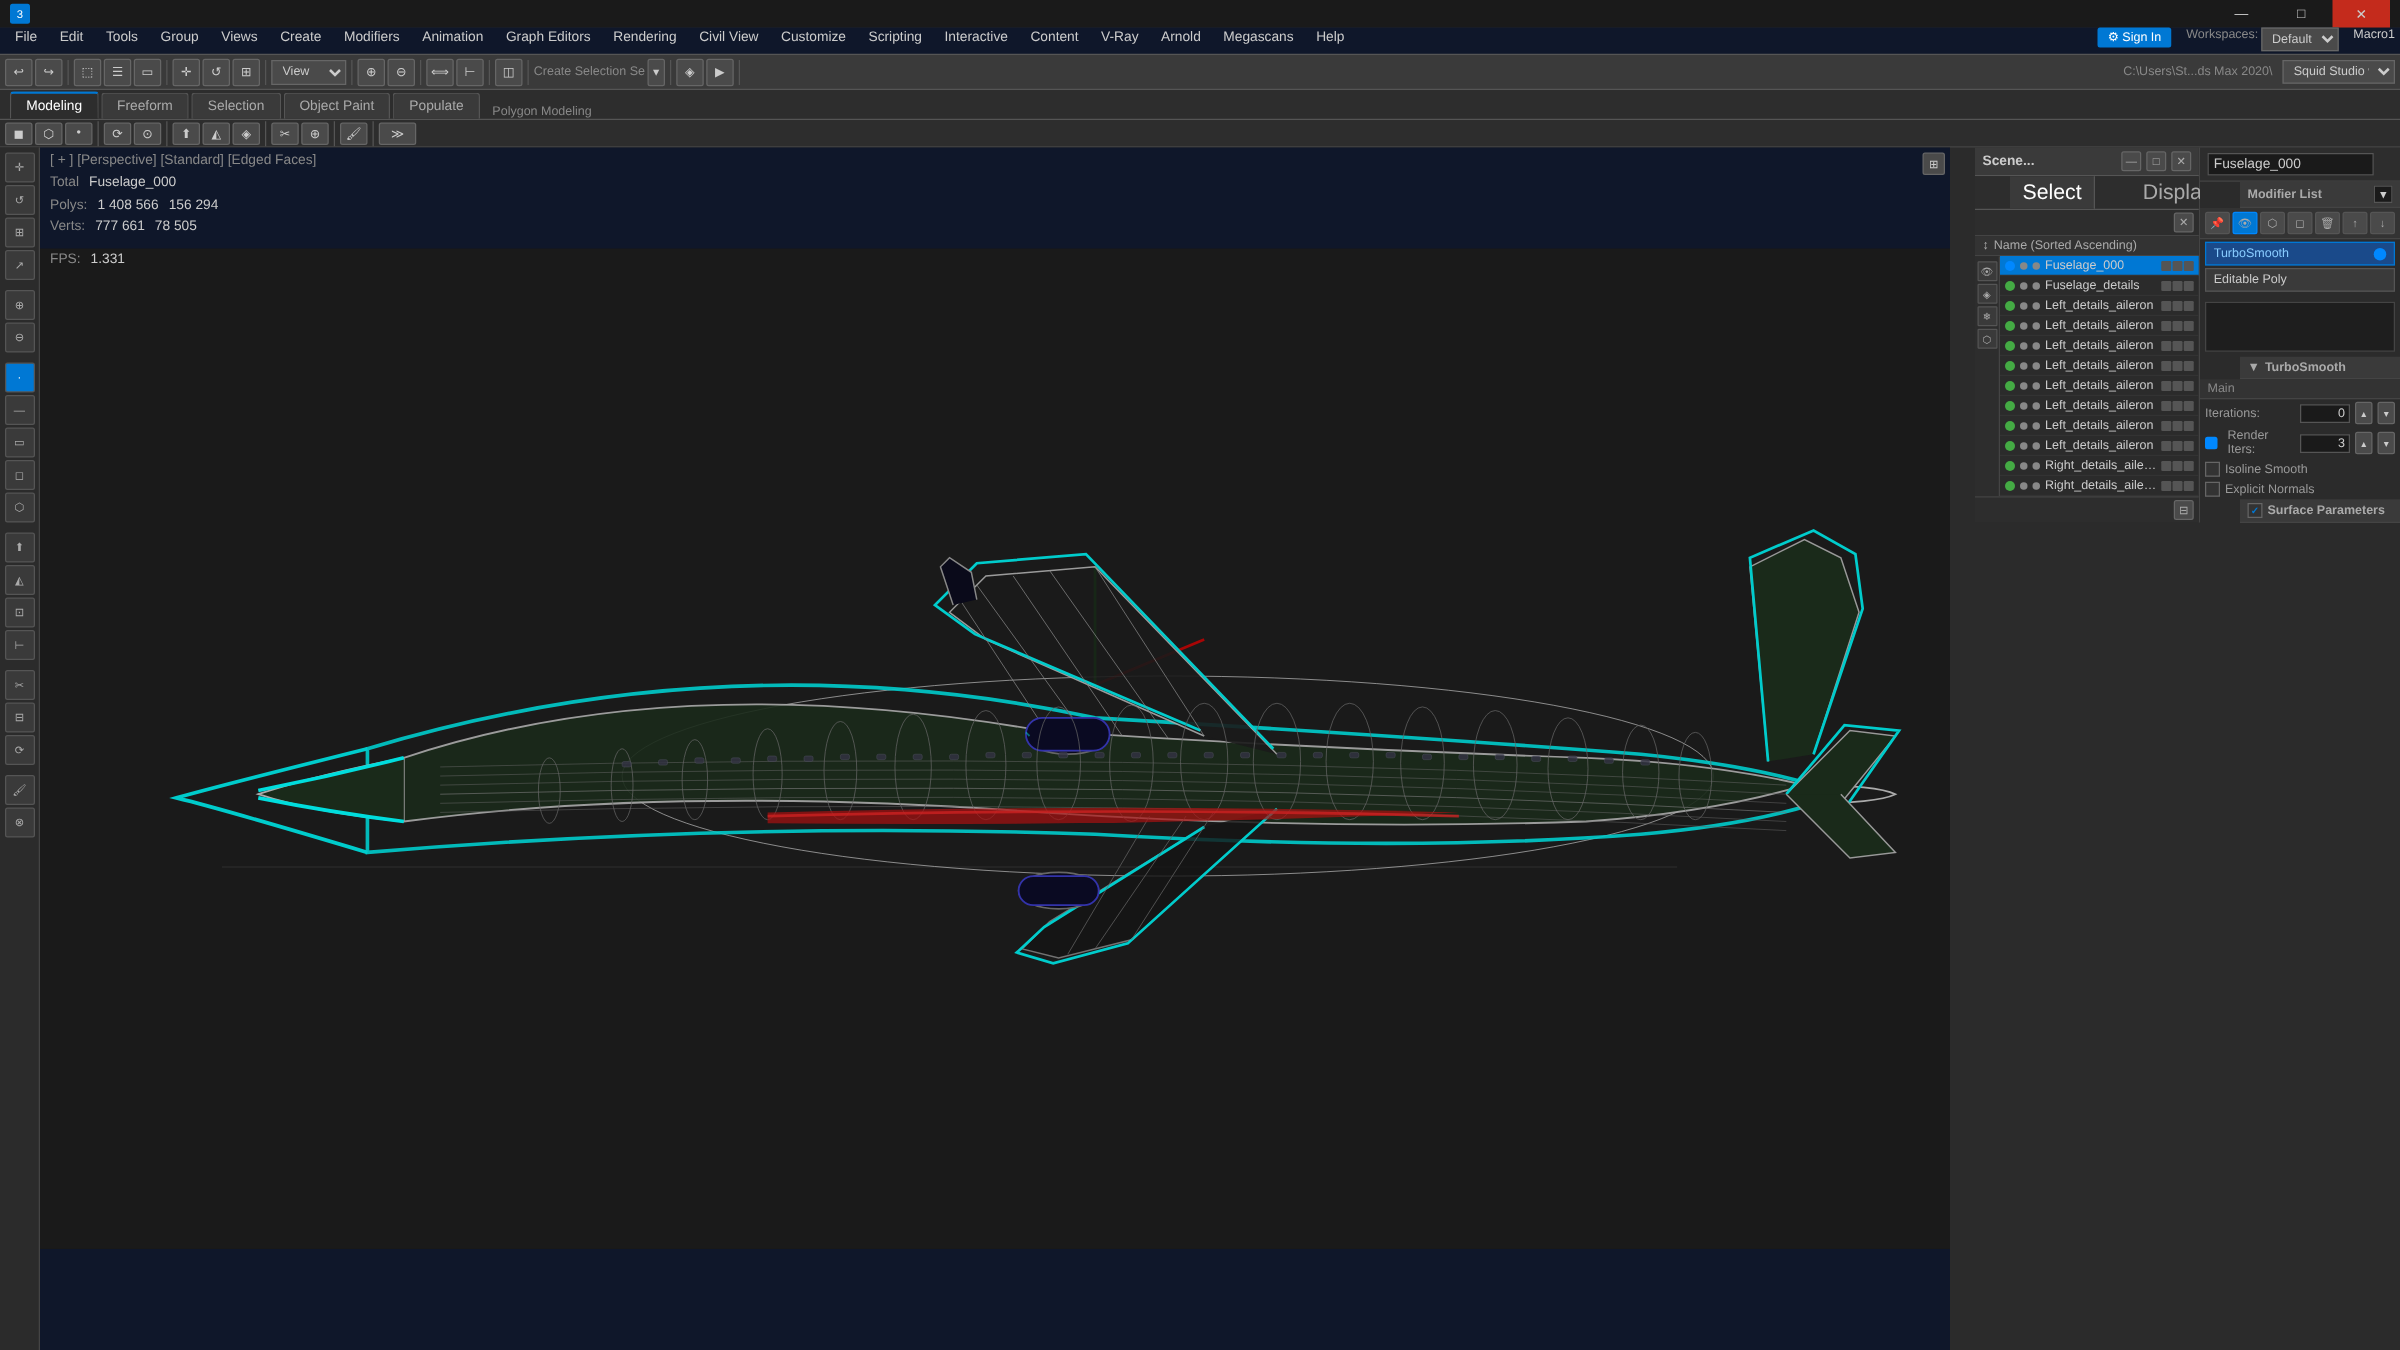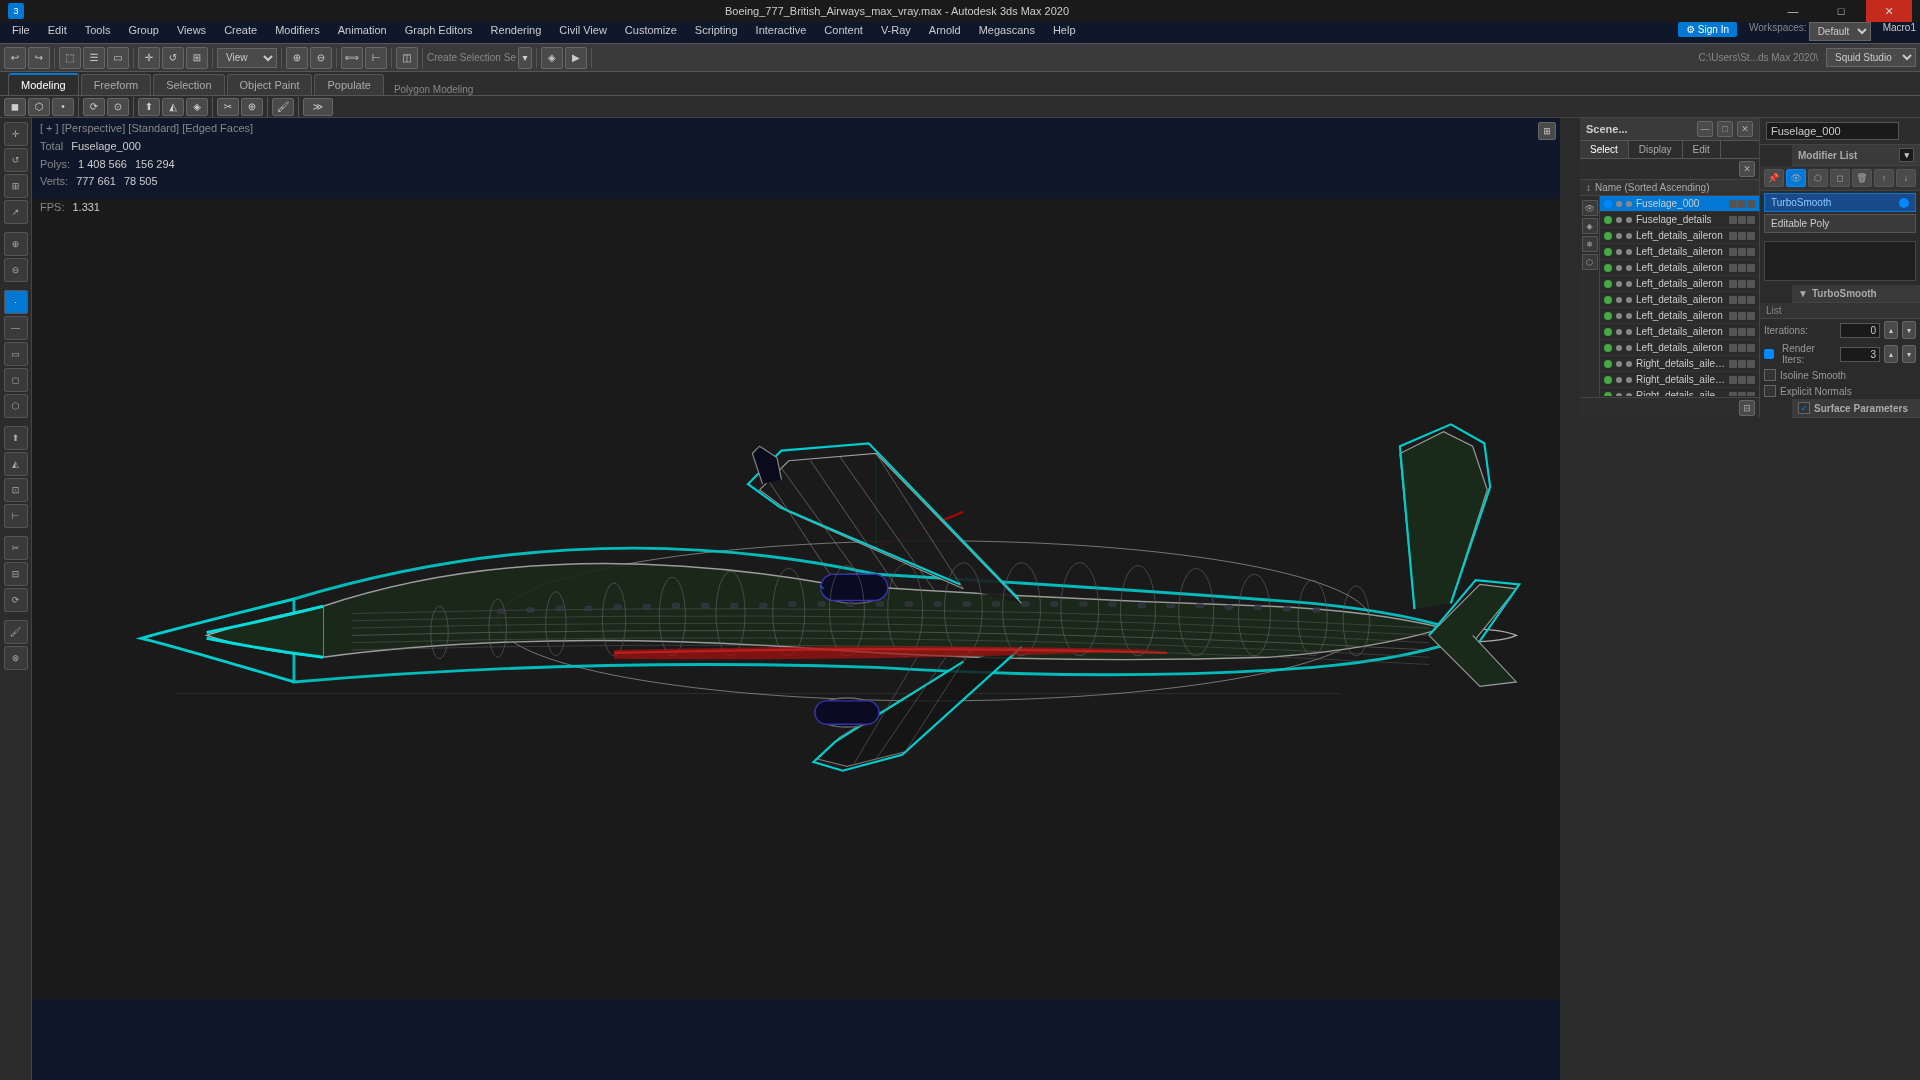--- a/index.html
+++ b/index.html
@@ -159,23 +159,24 @@
     }
     .scene-title { font-size: 11px; color: #ccc; font-weight: bold; }
     .scene-header-tabs {
       display: flex;
       background: #2d2d2d;
       border-bottom: 1px solid #555;
     }
     .scene-tab {
       padding: 3px 10px;
       cursor: pointer;
-      font-size: 10px;
+      font-size: 17px;
       color: #aaa;
       border-right: 1px solid #555;
+      margin-left: 28px;
     }
     .scene-tab.active { background: #3a3a3a; color: white; }
     #scene-list {
       overflow-y: auto;
       height: 200px;
       font-size: 10px;
     }
     .scene-item {
       padding: 2px 4px;
       display: flex;
@@ -339,21 +340,20 @@
       color: #aaa; font-size: 8px;
     }
   </style>
 </head>
 <body>
 
 <div id="title-bar">
   <div style="display:flex; gap:6px; align-items:center;">
     <div style="width:16px;height:16px;background:#0078d4;border-radius:2px;font-size:9px;display:flex;align-items:center;justify-content:center;color:white;">3</div>
   </div>
-  <div class="title-text">Boeing_777_British_Airways_max_vray.max - Autodesk 3ds Max 2020</div>
   <div class="win-controls">
     <div style="width:46px;height:22px;display:flex;align-items:center;justify-content:center;cursor:pointer;color:#ccc;font-size:11px;">—</div>
     <div style="width:46px;height:22px;display:flex;align-items:center;justify-content:center;cursor:pointer;color:#ccc;font-size:11px;">□</div>
     <div style="width:46px;height:22px;display:flex;align-items:center;justify-content:center;cursor:pointer;color:#ccc;font-size:11px;background:#c42b1c;">✕</div>
   </div>
 </div>
 
 <div id="menu-bar">
   <div class="menu-item">File</div>
   <div class="menu-item">Edit</div>
@@ -859,21 +859,21 @@
         </div>
 
         <div style="height:40px; background:#1e1e1e; margin:4px; border:1px solid #444;"></div>
 
         <div class="section-title">
           <span>▼</span>
           <span>TurboSmooth</span>
         </div>
 
         <div style="padding:2px 6px; background:#333; font-size:10px; color:#888; border-bottom:1px solid #444;">
-          <span>List</span>
+          <span>Main</span>
         </div>
 
         <div class="param-row">
           <span class="param-label">Iterations:</span>
           <input class="param-value" type="text" value="0" style="">
           <div class="toolbar-btn" style="width:14px;height:18px;font-size:8px;">▴</div>
           <div class="toolbar-btn" style="width:14px;height:18px;font-size:8px;">▾</div>
         </div>
 
         <div class="param-row">

